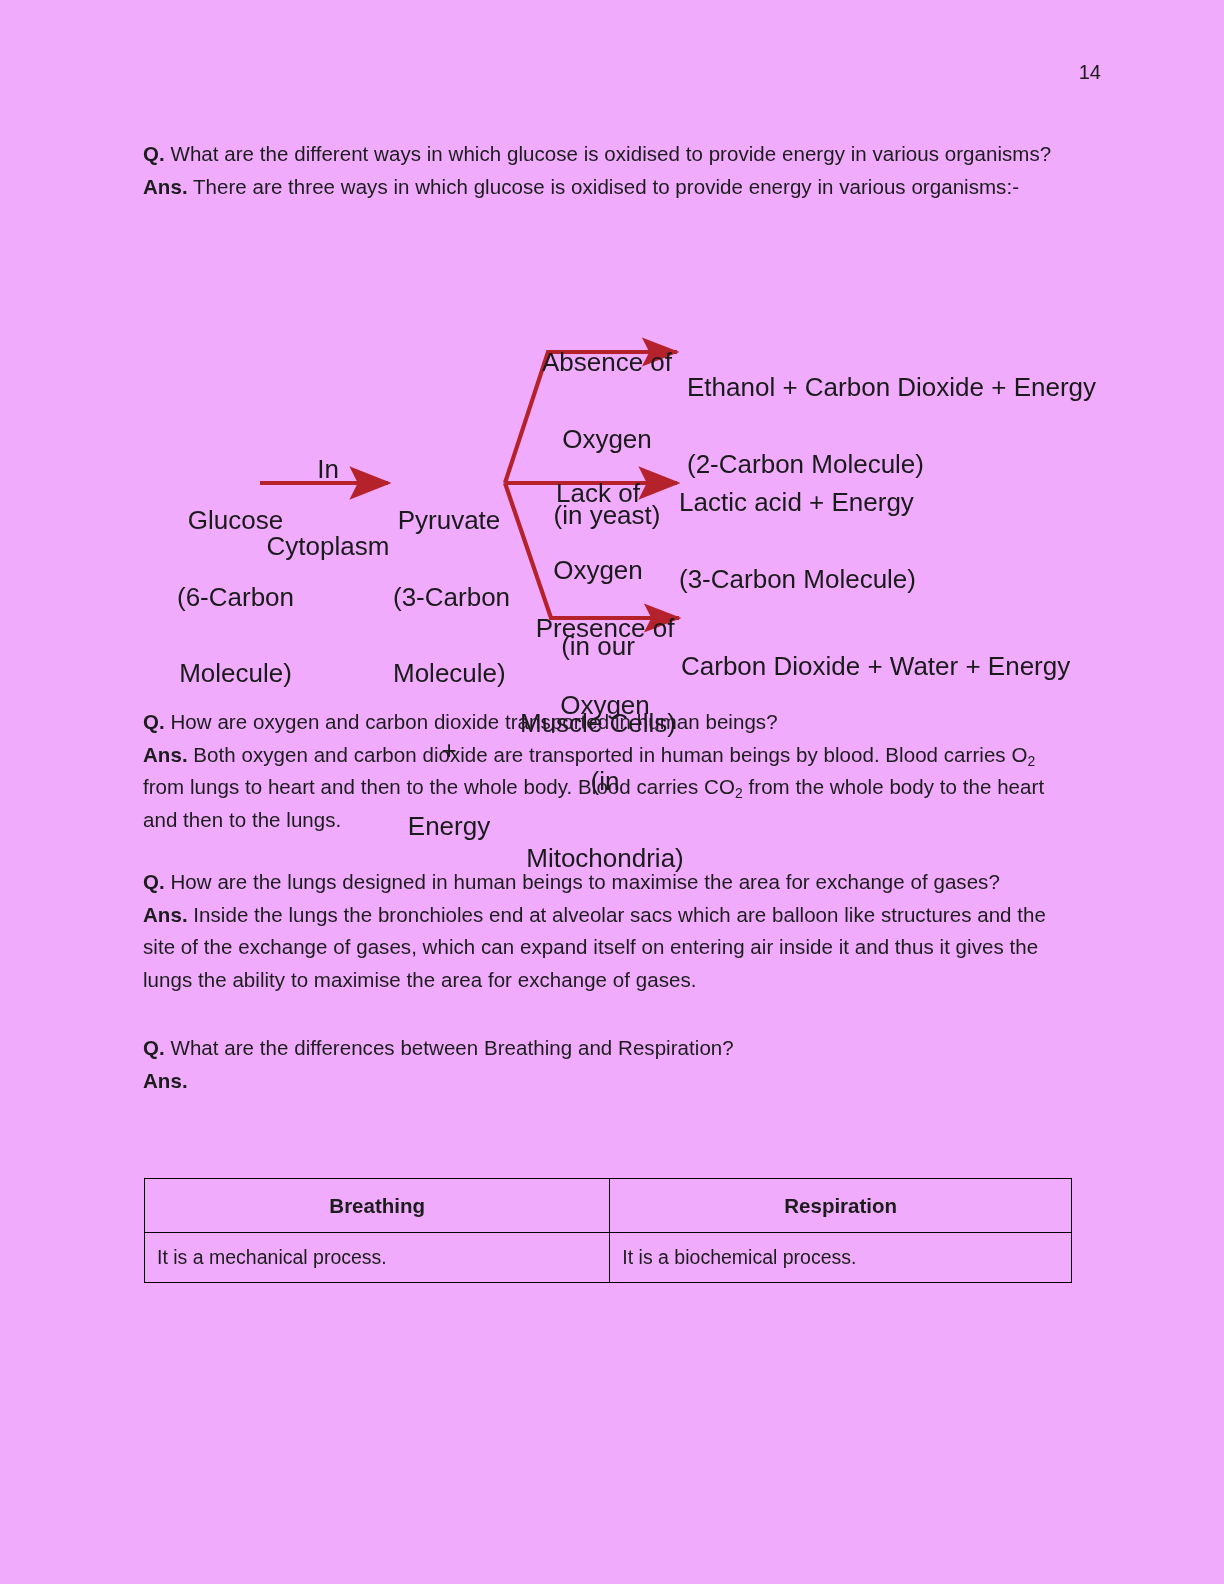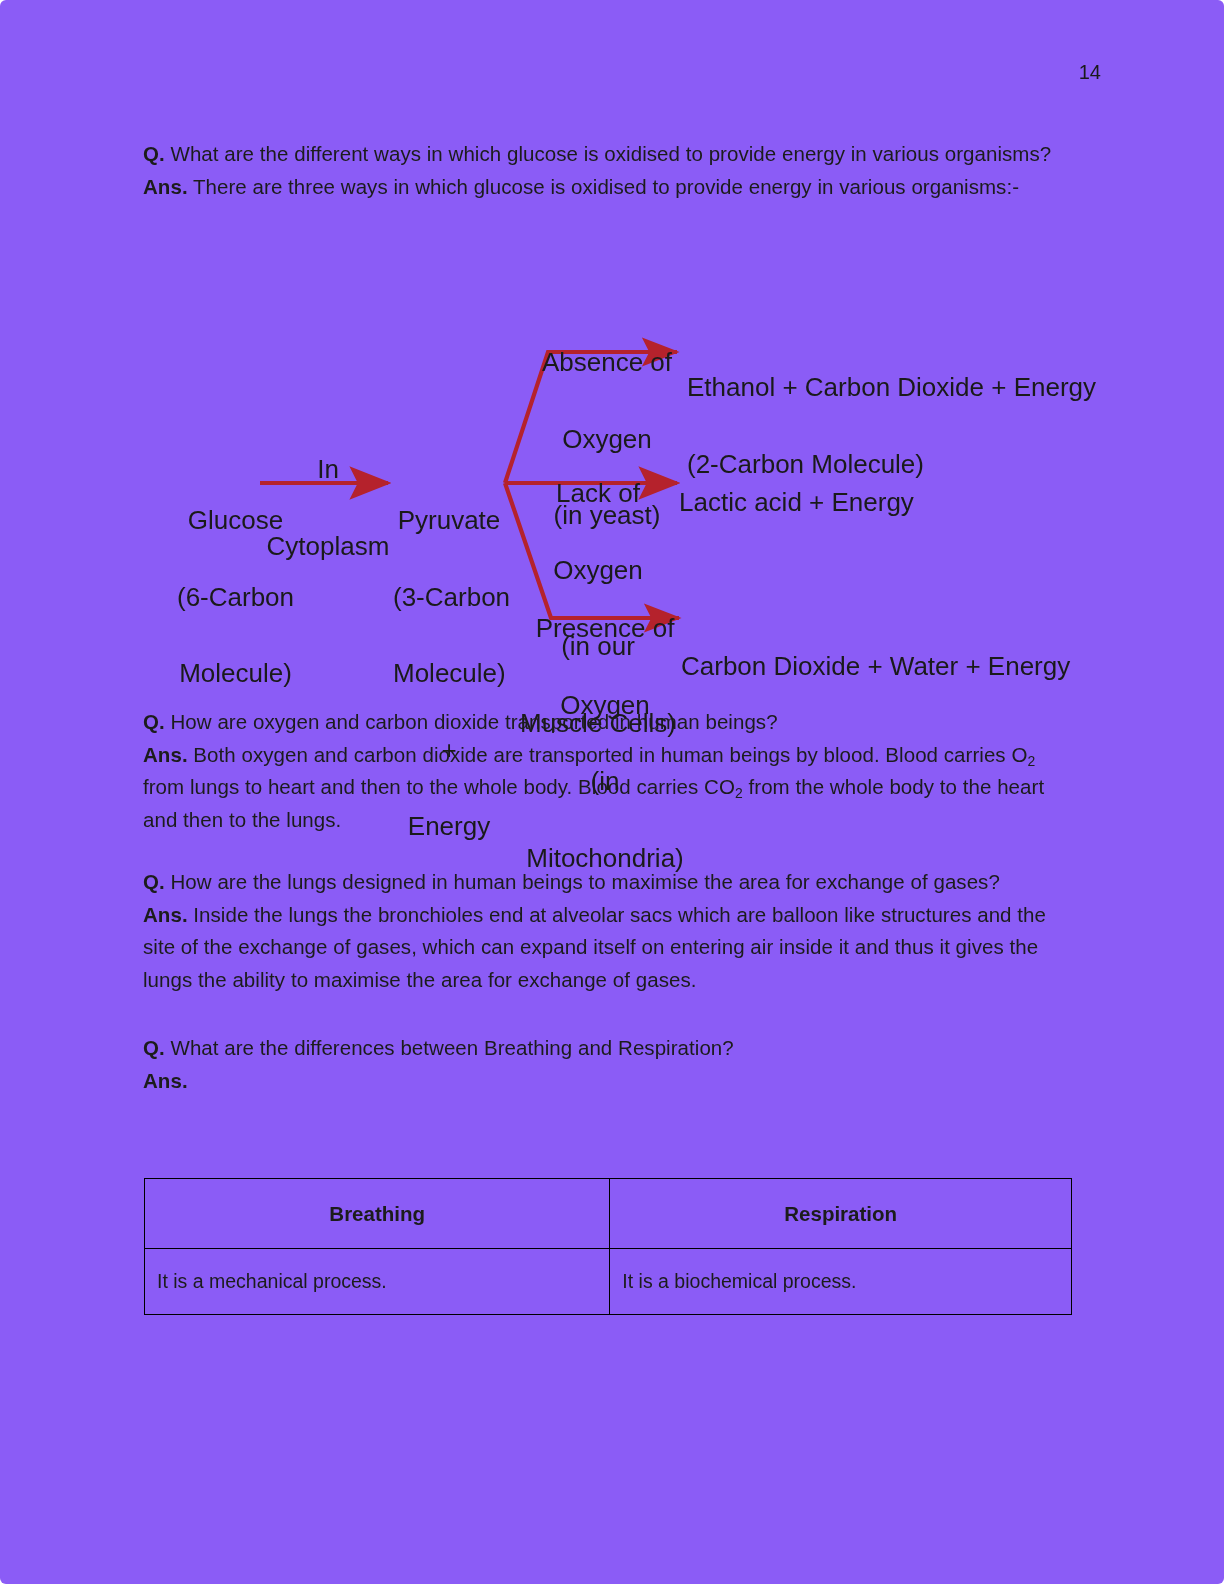--- a/index.html
+++ b/index.html
@@ -11,22 +11,21 @@
     width: 1224px;
     height: 1584px;
     position: relative;
     font-family: "Liberation Sans", sans-serif;
     color: #000000;
     overflow: hidden;
   }
   .page {
     position: absolute;
     inset: 0;
-    background: #8b5cf6;
-    border-radius: 6px;
+    background: #f0abfc;
   }
 
   
   .page-number {
     position: absolute;
     top: 62px;
     right: 123px;
     font-size: 20px;
     line-height: 1;
     color: #1a1a1a;
@@ -85,21 +84,21 @@
     position: absolute;
     left: 144px;
     top: 1178px;
     width: 928px;
     border-collapse: collapse;
     table-layout: fixed;
   }
   .cmp-table td, .cmp-table th {
     border: 1.6px solid #000;
     height: 49px;
-    padding: 8px 12px;
+    padding: 0 12px;
     font-size: 19.5px;
     color: #1c1c1c;
     font-weight: normal;
     text-align: left;
     vertical-align: middle;
   }
   .cmp-table th {
     font-weight: bold;
     text-align: center;
     height: 53px;
@@ -179,20 +178,21 @@
       <div>Mitochondria)</div>
     </div>
 
     <div class="dg-label dg-left" style="left:544px; top:38px; width:400px;">
       <div>Ethanol + Carbon Dioxide + Energy</div>
       <div>(2-Carbon Molecule)</div>
     </div>
 
     <div class="dg-label dg-left" style="left:536px; top:153px; width:400px;">
       <div>Lactic acid + Energy</div>
+      <div>(3-Carbon Molecule)</div>
     </div>
 
     <div class="dg-label dg-left" style="left:538px; top:317px; width:400px;">
       <div>Carbon Dioxide + Water + Energy</div>
     </div>
   </div>
 
   <div class="body-col" style="top:706px;">
 
     <p class="qa-block"><span class="lbl">Q.</span><span> How are oxygen and carbon dioxide transported in human beings?</span></p>

